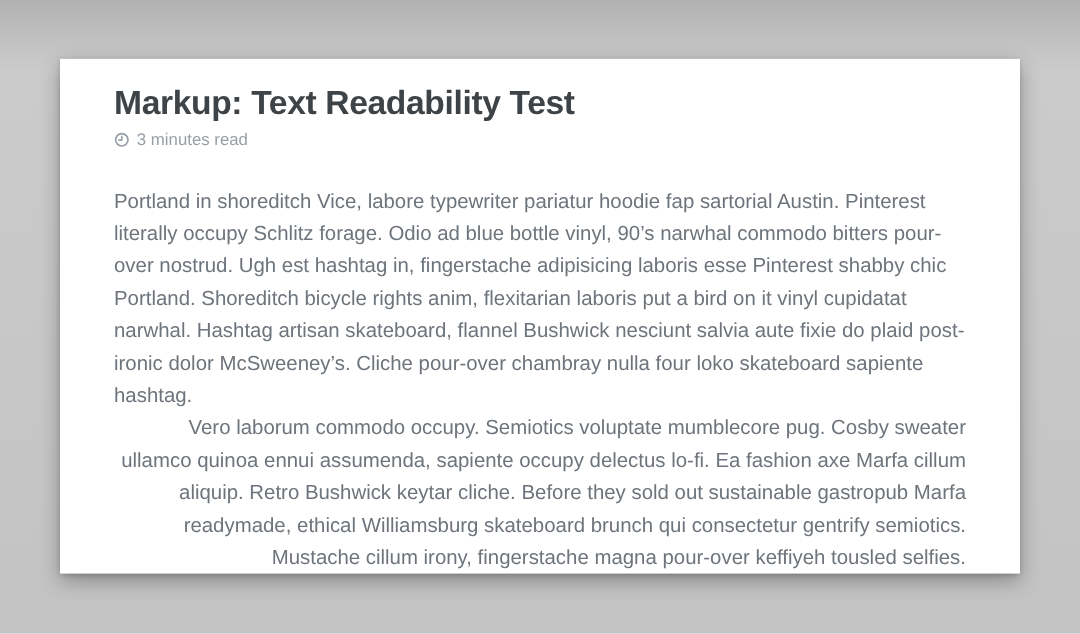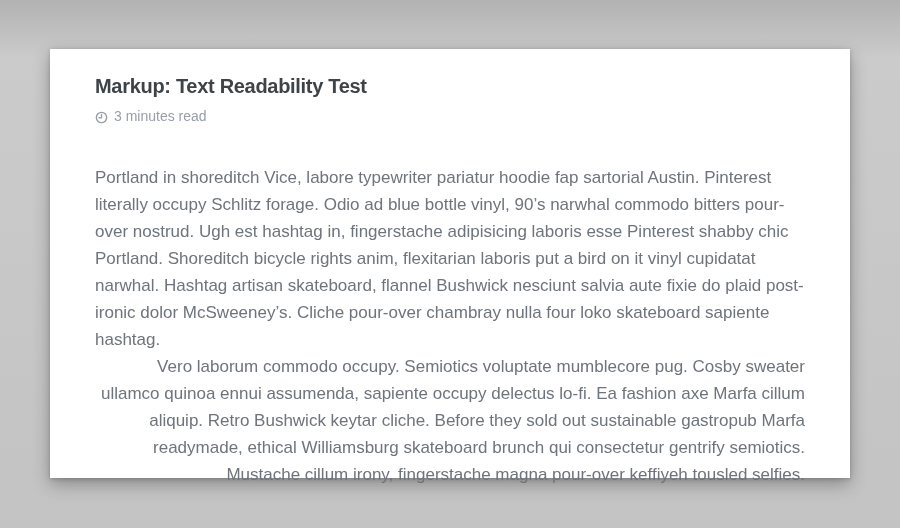--- a/index.html
+++ b/index.html
@@ -21,41 +21,41 @@
     width: 800px;
     height: 429px;
     box-sizing: border-box;
     background: #ffffff;
     padding: 0 45px;
     box-shadow: 0 6px 16px rgba(0,0,0,0.30), 0 1px 4px rgba(0,0,0,0.18);
   }
   .title {
     margin: 0;
     padding-top: 21px;
-    font-size: 20px;
+    font-size: 28px;
     line-height: 32px;
     font-weight: 700;
     letter-spacing: -0.3px;
     color: #3e4347;
   }
   .meta {
     margin-top: 6px;
     display: flex;
-    align-items: flex-end;
+    align-items: center;
     gap: 6px;
     font-size: 14px;
     line-height: 16px;
     color: #989ea6;
   }
   .meta svg {
     display: block;
     flex: 0 0 auto;
   }
   .content {
-    margin-top: 40px;
+    margin-top: 30px;
     font-size: 17px;
     line-height: 27px;
     color: #6e747b;
   }
   .content p {
     margin: 0;
   }
   .content p + p {
     text-indent: 23px;
     text-align: right;

